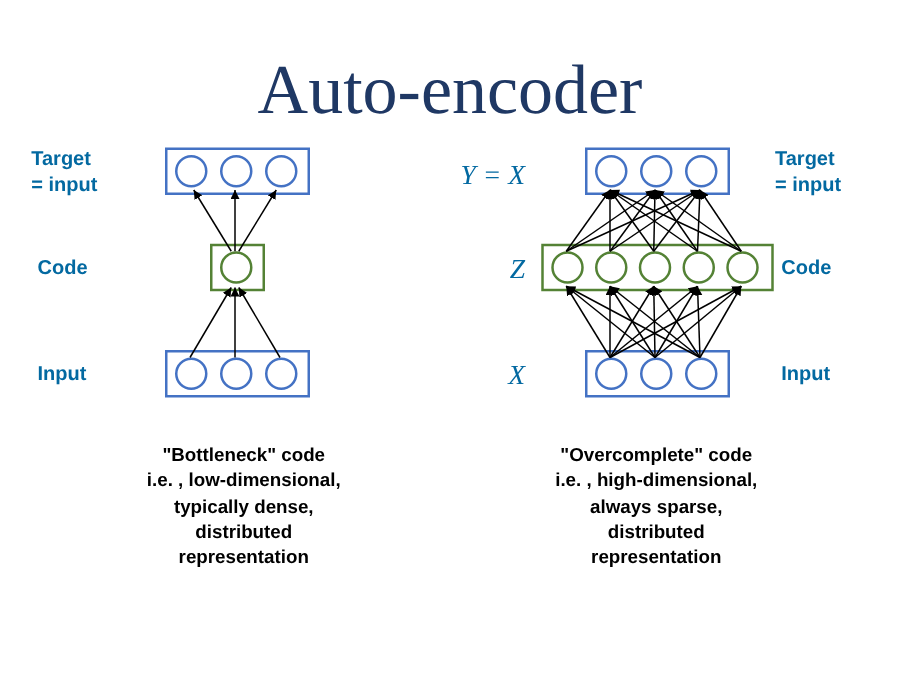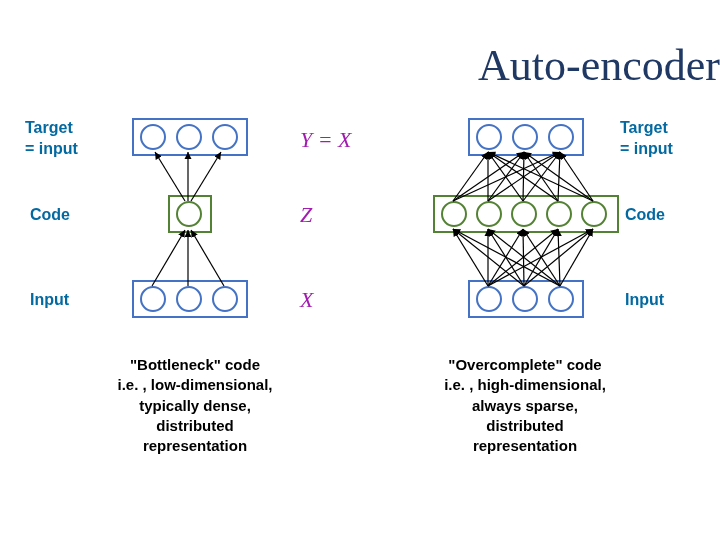--- a/index.html
+++ b/index.html
@@ -1,20 +1,20 @@
 <!DOCTYPE html>
 <html><head>
 <meta charset="utf-8">
 <style>
 body{margin:0;width:720px;height:540px;font-family:Arial,sans-serif;background:#fff}
-.title{font-family:Garamond,Georgia,serif;font-size:44px;color:#1f3864;text-align:right;margin-top:22px}
+.title{font-family:Garamond,Georgia,serif;font-size:56px;color:#1f3864;text-align:center;margin-top:22px}
 .lbl{position:absolute;font-size:16px;font-weight:bold;color:#0369a1;line-height:1.3}
 .lbl-left{text-align:left}
 .lbl-right{text-align:left}
-.math{position:absolute;font-family:'Times New Roman',serif;font-size:22px;font-style:italic;color:#a21caf;text-align:left}
+.math{position:absolute;font-family:'Times New Roman',serif;font-size:22px;font-style:italic;color:#0369a1;text-align:right}
 .desc{position:absolute;font-size:15px;font-weight:bold;color:#000;text-align:center;line-height:1.35}
 .layerbox{position:absolute;border:2px solid;background:transparent}
 .node{position:absolute;width:22px;height:22px;border:2px solid;border-radius:50%;background:#fff}
 .blue{border-color:#4472c4}
 .green{border-color:#548235}
 svg.arrows{position:absolute;pointer-events:none}
 svg.arrows line{stroke:#000;stroke-width:1.2;marker-end:url(#ah)}
 </style>
 </head>
 <body>

